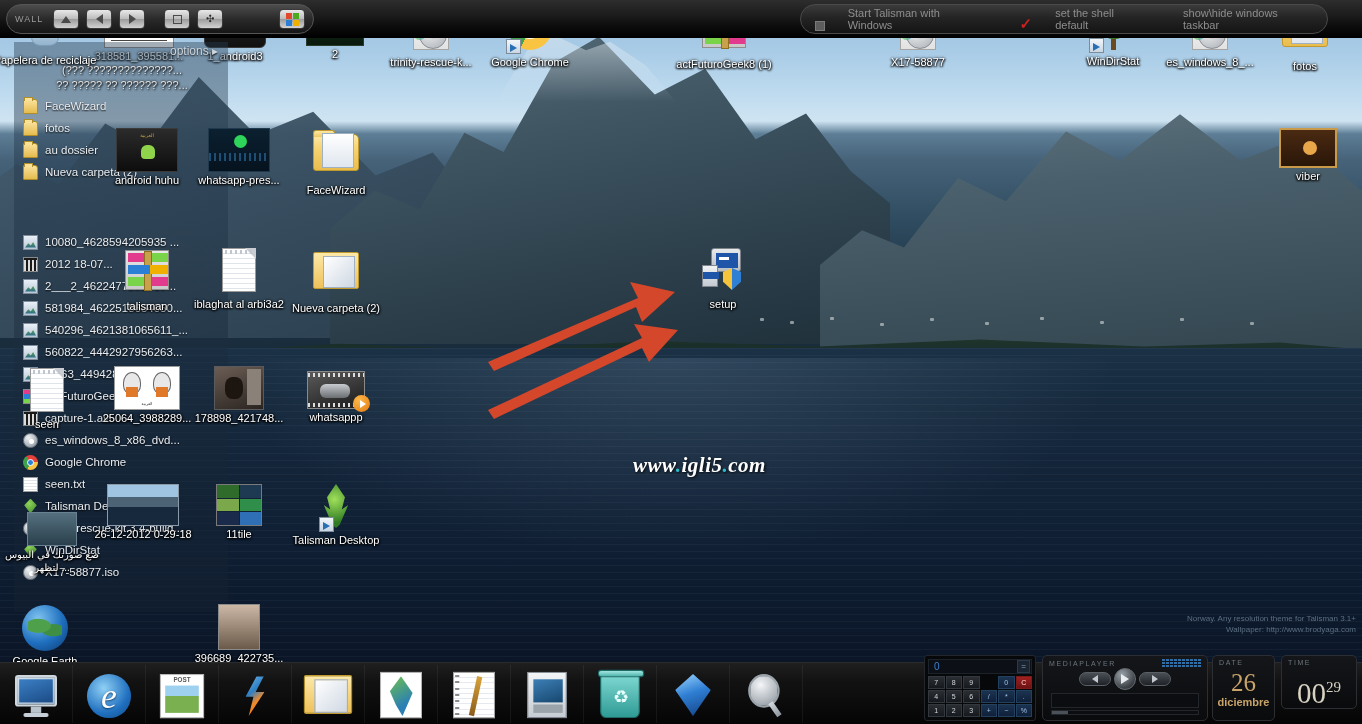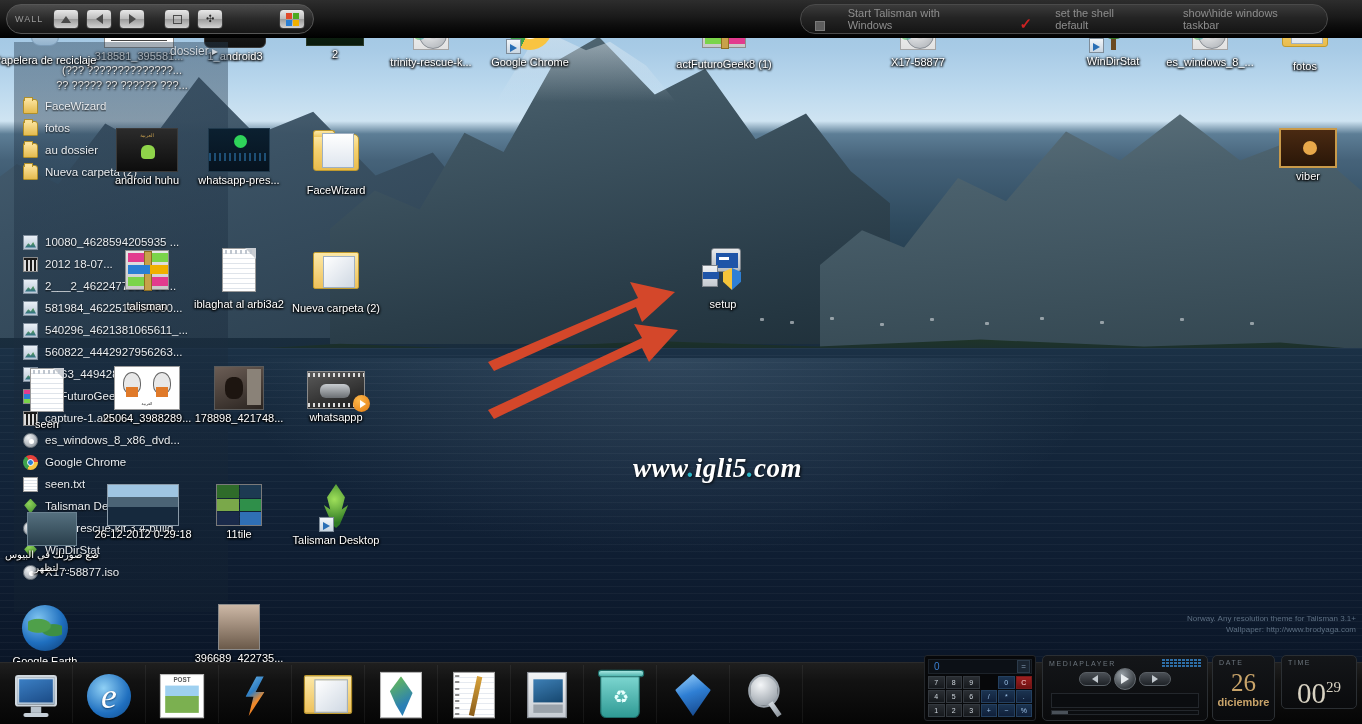--- a/index.html
+++ b/index.html
@@ -293,21 +293,21 @@
   #options-tag { position:absolute; left:170px; top:44px; font-size:12px; color:#cfd6dd;
     text-shadow:0 1px 2px #000; z-index:28; }
 
   
   #arrows { position:absolute; left:470px; top:270px; width:230px; height:150px; z-index:33; }
 
   
   #watermark {
     position:absolute; left:633px; top:453px; z-index:32;
     font-family:"Liberation Serif", serif; font-style:italic; font-weight:bold;
-    font-size:27px; color:#ffffff; text-shadow:1px 1px 3px rgba(0,0,0,.85);
+    font-size:21px; color:#ffffff; text-shadow:1px 1px 3px rgba(0,0,0,.85);
     letter-spacing:.5px;
   }
   #watermark .dot { color:#2bb8c8; }
 
   #wp-credit {
     position:absolute; right:6px; top:613px; z-index:31; text-align:right;
     font-size:8px; color:#5d6f82; line-height:11px;
   }
 
   
@@ -534,21 +534,21 @@
           <span class="sb-ic leaf"></span>
           <span class="sbl">WinDirStat</span>
         </div>
       <div class="sb-row">
           <span class="sb-ic disc"></span>
           <span class="sbl">X17-58877.iso</span>
         </div>
     </div>
   </div>
 
-  <div id="options-tag">dossier  ▸</div>
+  <div id="options-tag">options  ▸</div>
 
   <div class="dicon" style="left:-10px;top:4px;z-index:35">
     <div class="glyph" style="position:relative;">
       <div style="position:absolute;left:10px;top:2px;width:28px;height:40px;border-radius:4px 4px 9px 9px;
            background:linear-gradient(180deg,#f0f6fb,#b9cfe2 60%,#93b3cd);border:1px solid #7c9cb8;"></div>
       <div style="position:absolute;left:6px;top:-1px;width:36px;height:7px;border-radius:4px;
            background:linear-gradient(180deg,#f6fbff,#b9cfe2);border:1px solid #7c9cb8;"></div>
       <div style="position:absolute;left:16px;top:14px;color:#2f7fd4;font-size:17px;">♻</div>
     </div>
     <div class="dlabel">Papelera de reciclaje</div>

